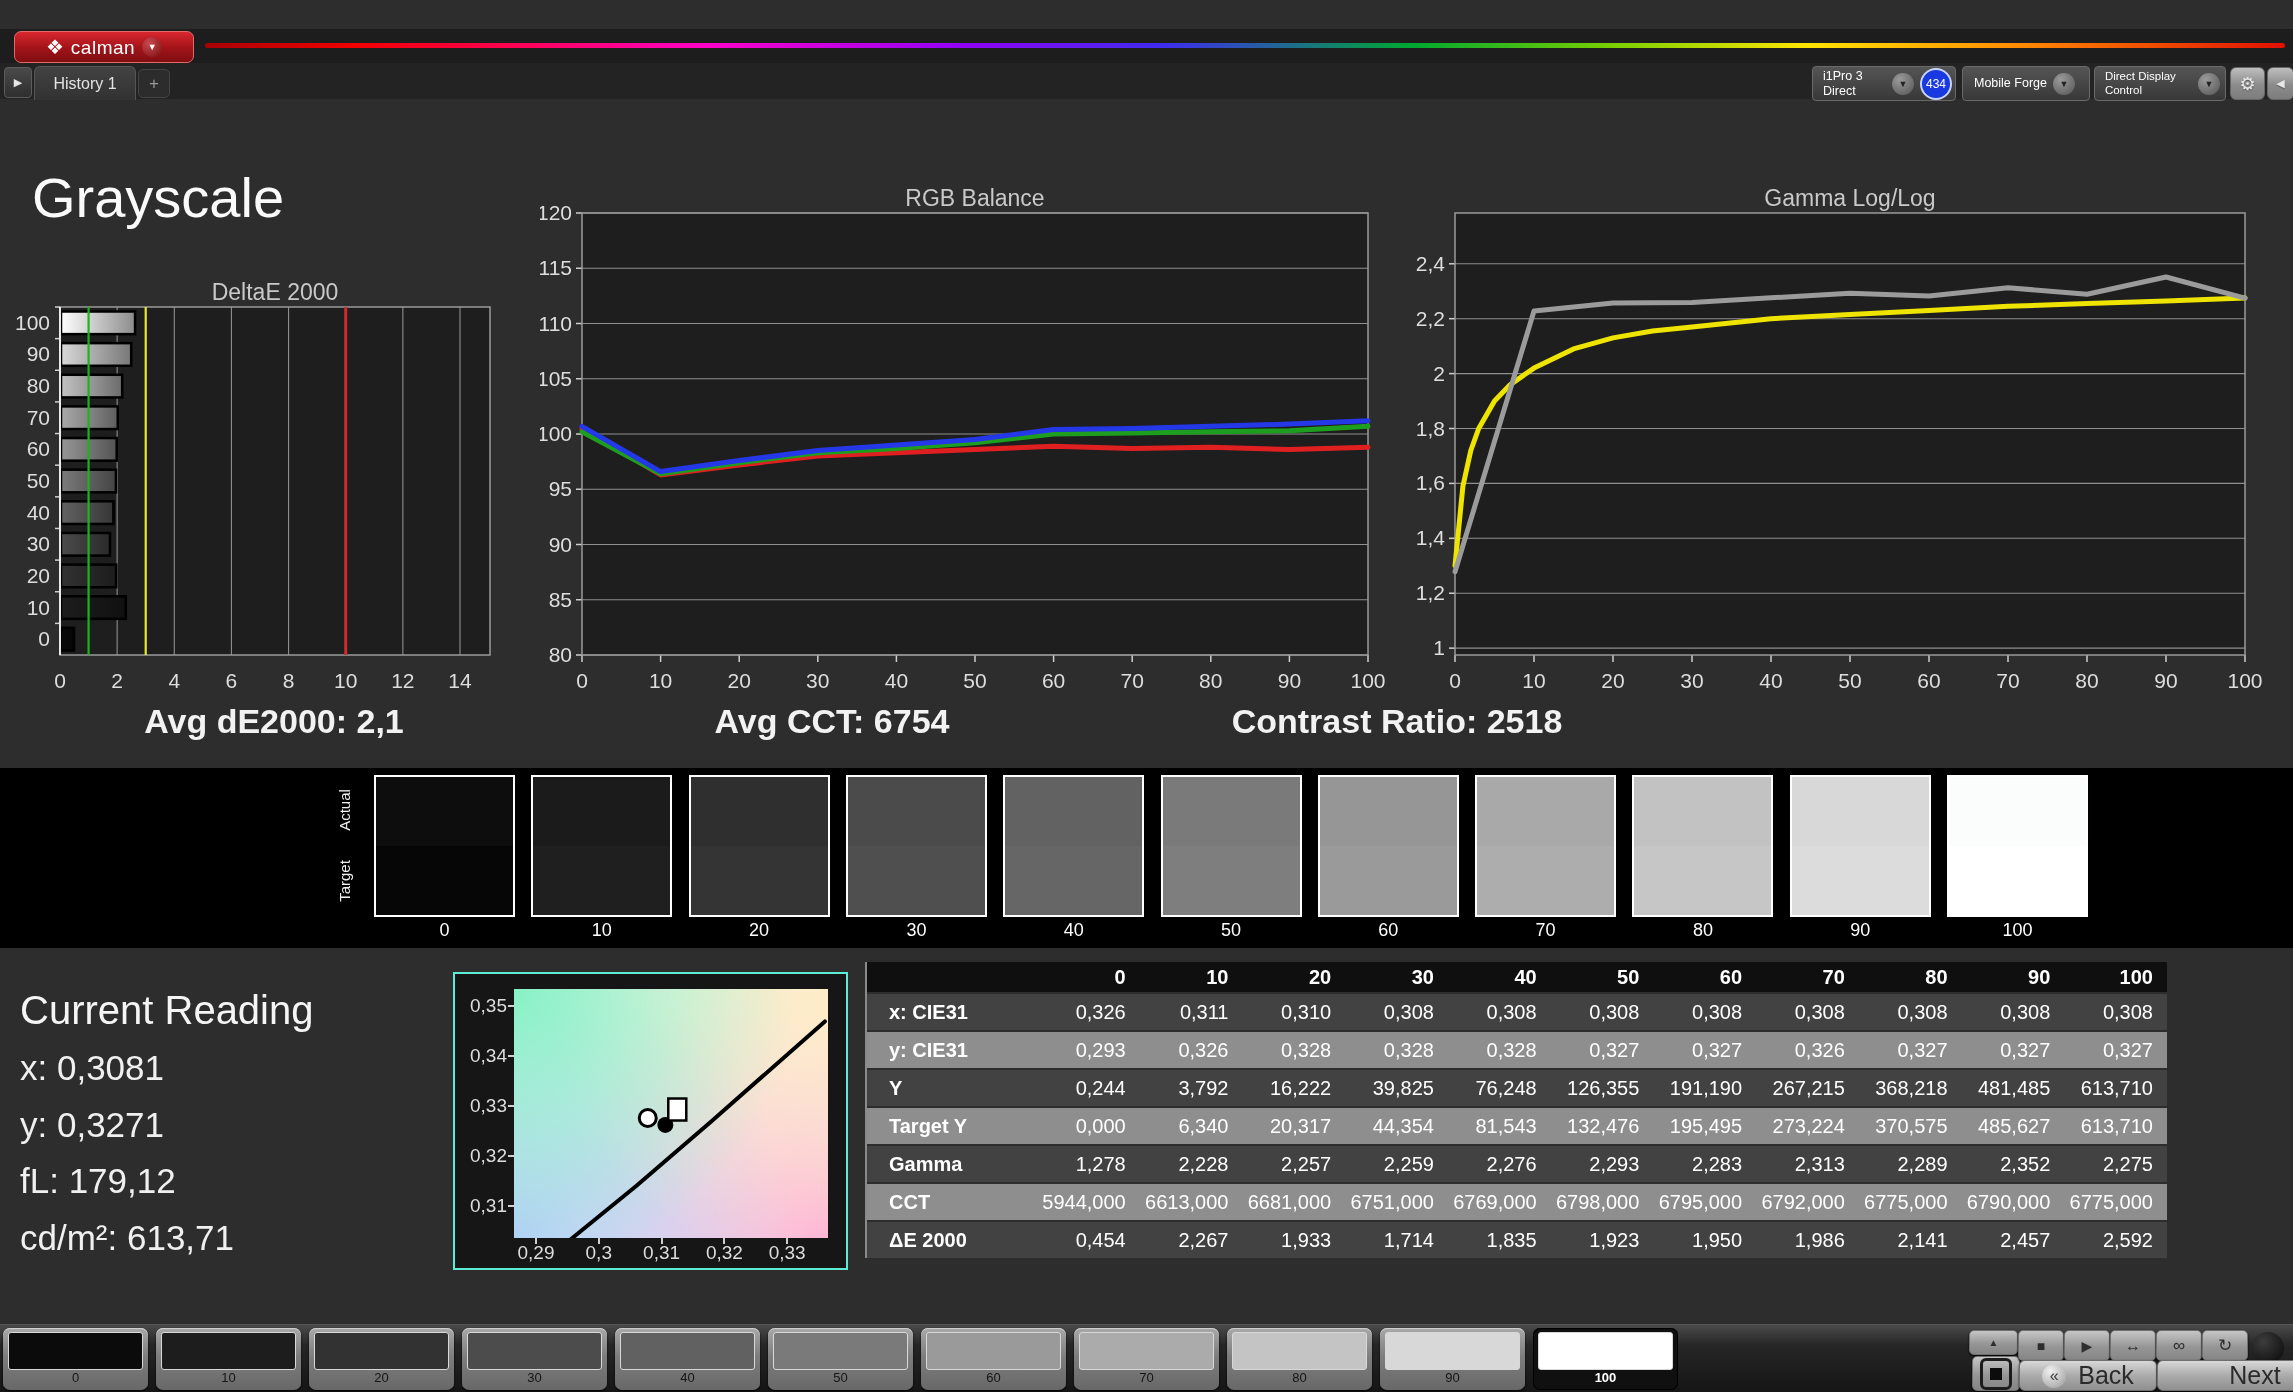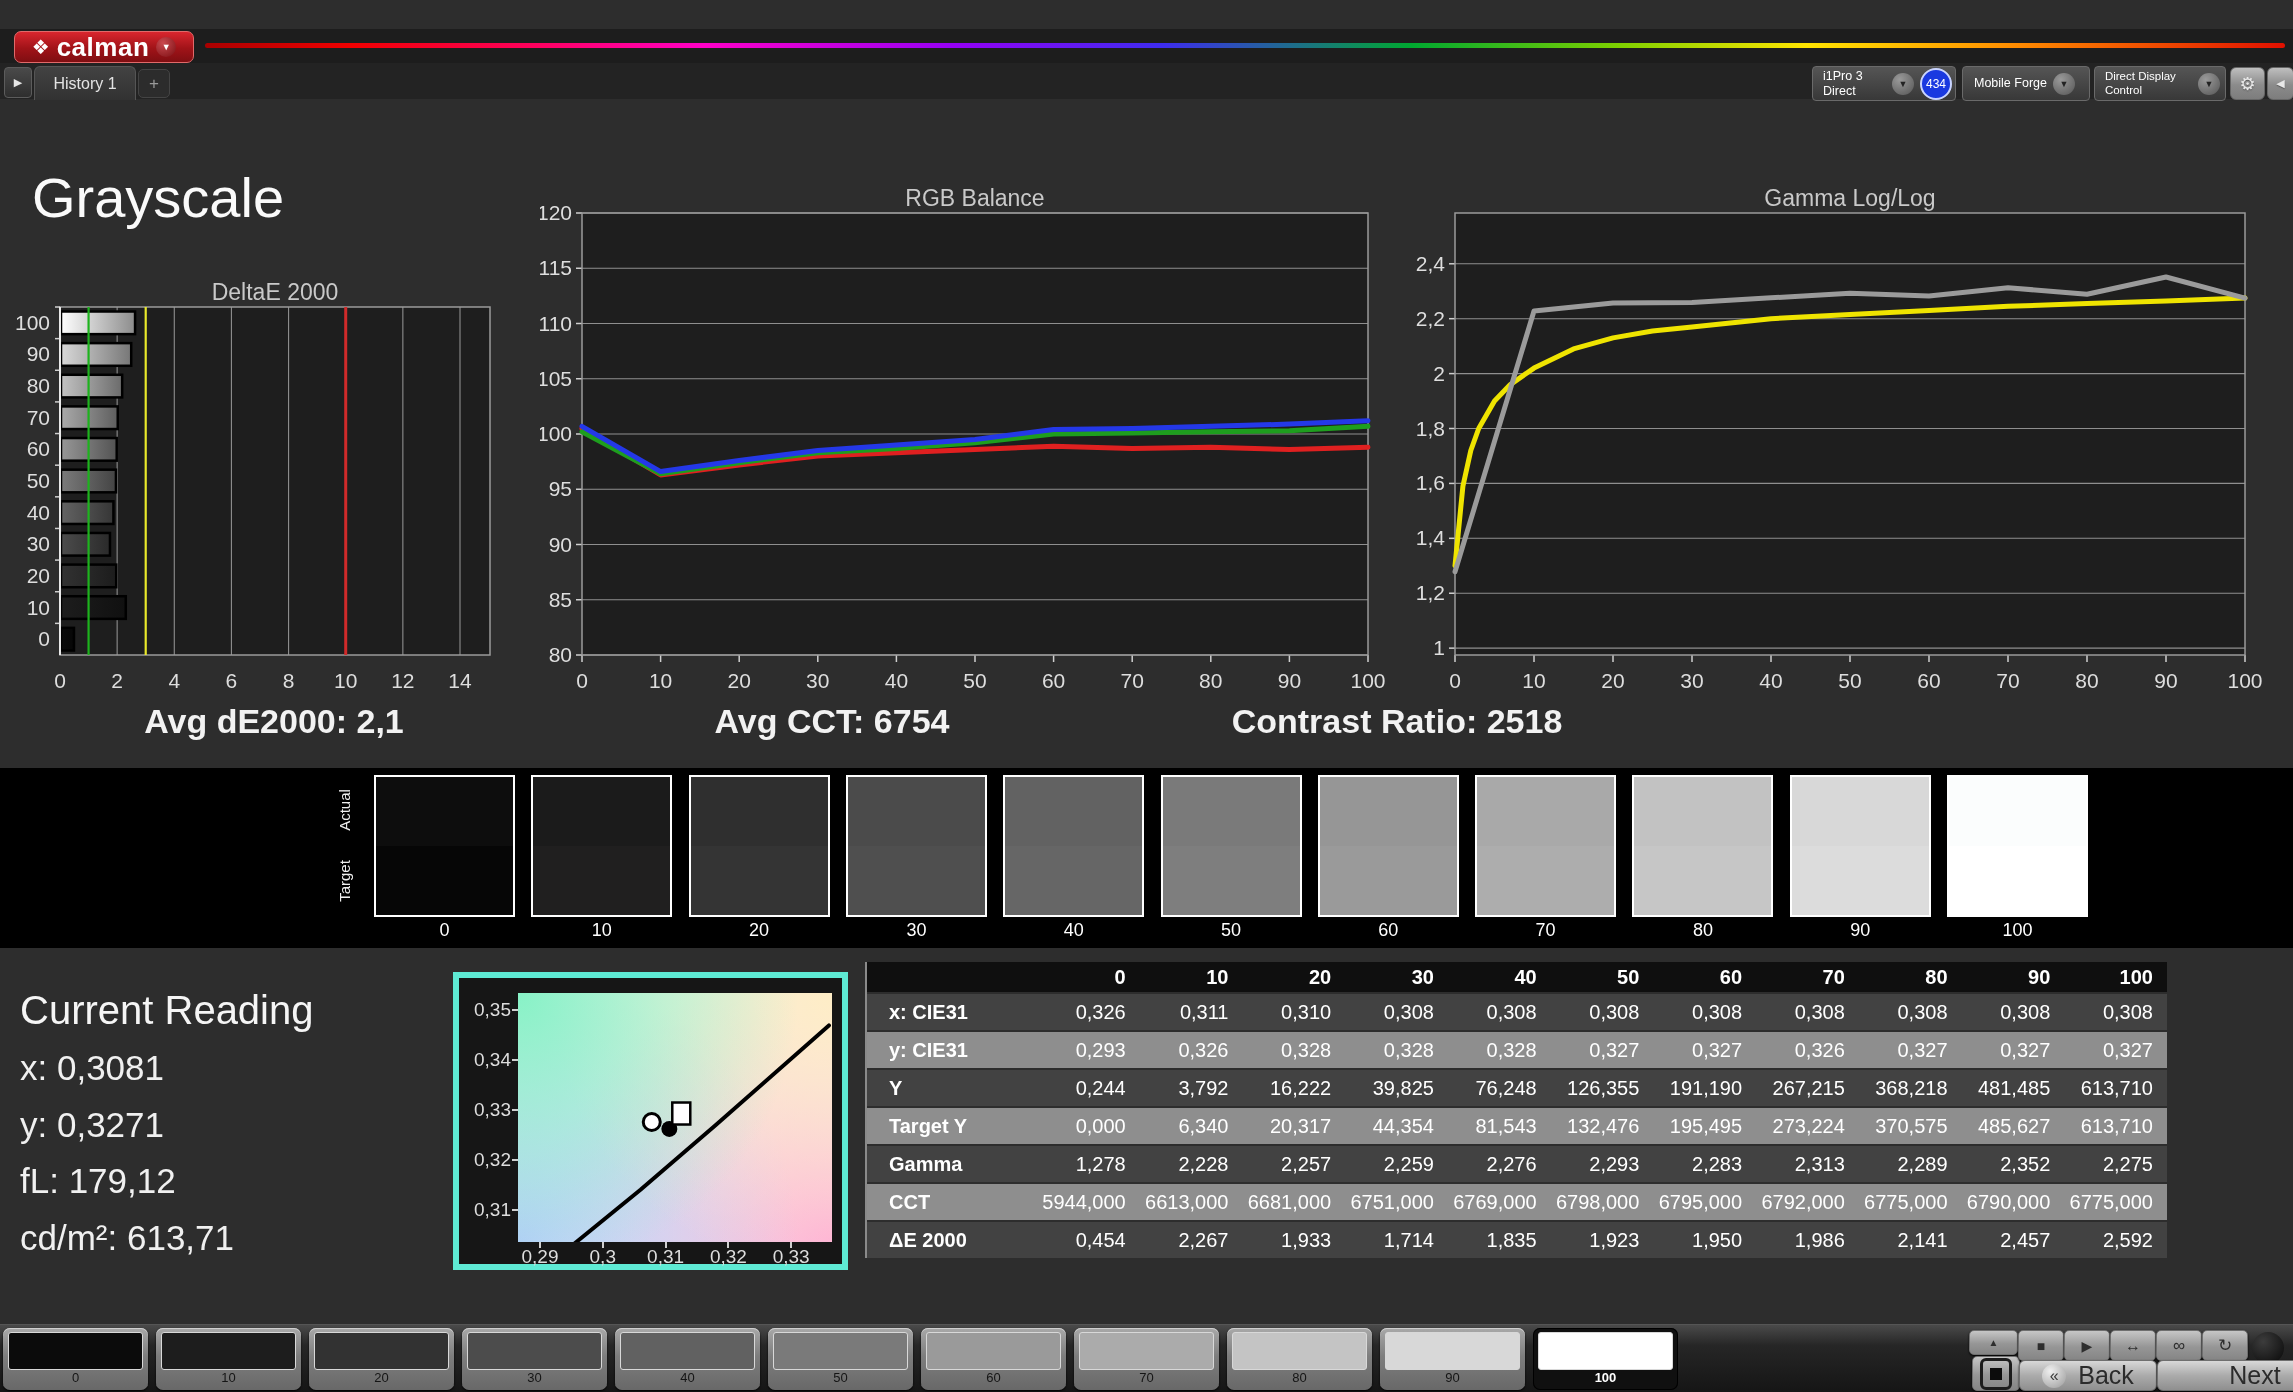--- a/index.html
+++ b/index.html
@@ -16,21 +16,21 @@
   .wbtn{width:46px;height:28px;display:flex;align-items:center;justify-content:center;
         color:#333;font-size:14px;}
   #win-controls{margin-left:auto;display:flex;}
 
   
   #logobar{left:0;top:29px;width:2293px;height:34px;background:#1d1d1d;}
   #calman-btn{position:absolute;left:14px;top:2px;width:178px;height:30px;border-radius:7px;
               background:linear-gradient(180deg,#d9262e,#a01318 55%,#7f0e12);
               border:1px solid #e06a6a;display:flex;align-items:center;justify-content:center;gap:7px;}
   #calman-btn .logo-diamond{color:#fff;font-size:20px;line-height:1;}
-  #calman-btn .logo-text{color:#fff;font-size:26px;font-weight:bold;letter-spacing:.5px;line-height:1;}
+  #calman-btn .logo-text{color:#fff;font-size:19px;font-weight:normal;letter-spacing:.5px;line-height:1;}
   #calman-btn .dd{width:20px;height:20px;border-radius:50%;
                   background:radial-gradient(circle at 35% 30%,#c9494f,#7c0e12);
                   display:flex;align-items:center;justify-content:center;color:#fff;font-size:9px;}
   #rainbow{position:absolute;left:205px;top:14px;width:2080px;height:5px;border-radius:3px;
     background:linear-gradient(90deg,#a80000 0%,#f00000 7%,#ff0060 16%,#ff00c8 24%,#9500f5 36%,
                #3e2cf0 46%,#00a830 58%,#7ed000 68%,#ffe400 77%,#ff8c00 87%,#e01000 100%);}
 
   
   #tabbar{left:0;top:63px;width:2293px;height:36px;background:#232323;}
   #tab-scroll-btn{position:absolute;left:4px;top:4px;width:26px;height:29px;background:linear-gradient(180deg,#4a4a4a,#2e2e2e);
@@ -70,21 +70,21 @@
           transform:rotate(-90deg);}
   .swatch{position:absolute;top:7px;width:141px;height:142px;border:2px solid #fff;box-sizing:border-box;}
   .swatch .half{width:100%;height:50%;}
   .swatch-label{position:absolute;top:152px;width:141px;text-align:center;color:#fff;font-size:18px;}
 
   
   #cr-title{left:20px;top:988px;font-size:40px;color:#f5f5f5;}
   .cr-line{left:20px;font-size:35px;color:#f0f0f0;}
 
   
-  #cie{left:453px;top:972px;width:395px;height:298px;background:#161616;border:6px solid #5eead4;box-sizing:border-box;}
+  #cie{left:453px;top:972px;width:395px;height:298px;background:#161616;border:2px solid #5eead4;box-sizing:border-box;}
   #cie-plot{position:absolute;left:59px;top:15px;width:314px;height:249px;overflow:hidden;
       background:
         radial-gradient(circle at 0% 0%,rgba(130,242,196,.95) 0%,rgba(130,242,196,0) 70%),
         radial-gradient(circle at 100% 0%,rgba(255,237,196,.95) 0%,rgba(255,237,196,0) 70%),
         radial-gradient(circle at 0% 100%,rgba(178,203,250,.95) 0%,rgba(178,203,250,0) 70%),
         radial-gradient(circle at 100% 100%,rgba(255,172,213,.95) 0%,rgba(255,172,213,0) 72%),
         #f2f4ef;}
   .cie-ylab{position:absolute;width:52px;text-align:right;color:#ddd;font-size:19px;}
   .cie-xlab{position:absolute;width:60px;text-align:center;color:#ddd;font-size:19px;top:268px;}
   .cie-tick{position:absolute;background:#cfcfcf;}

